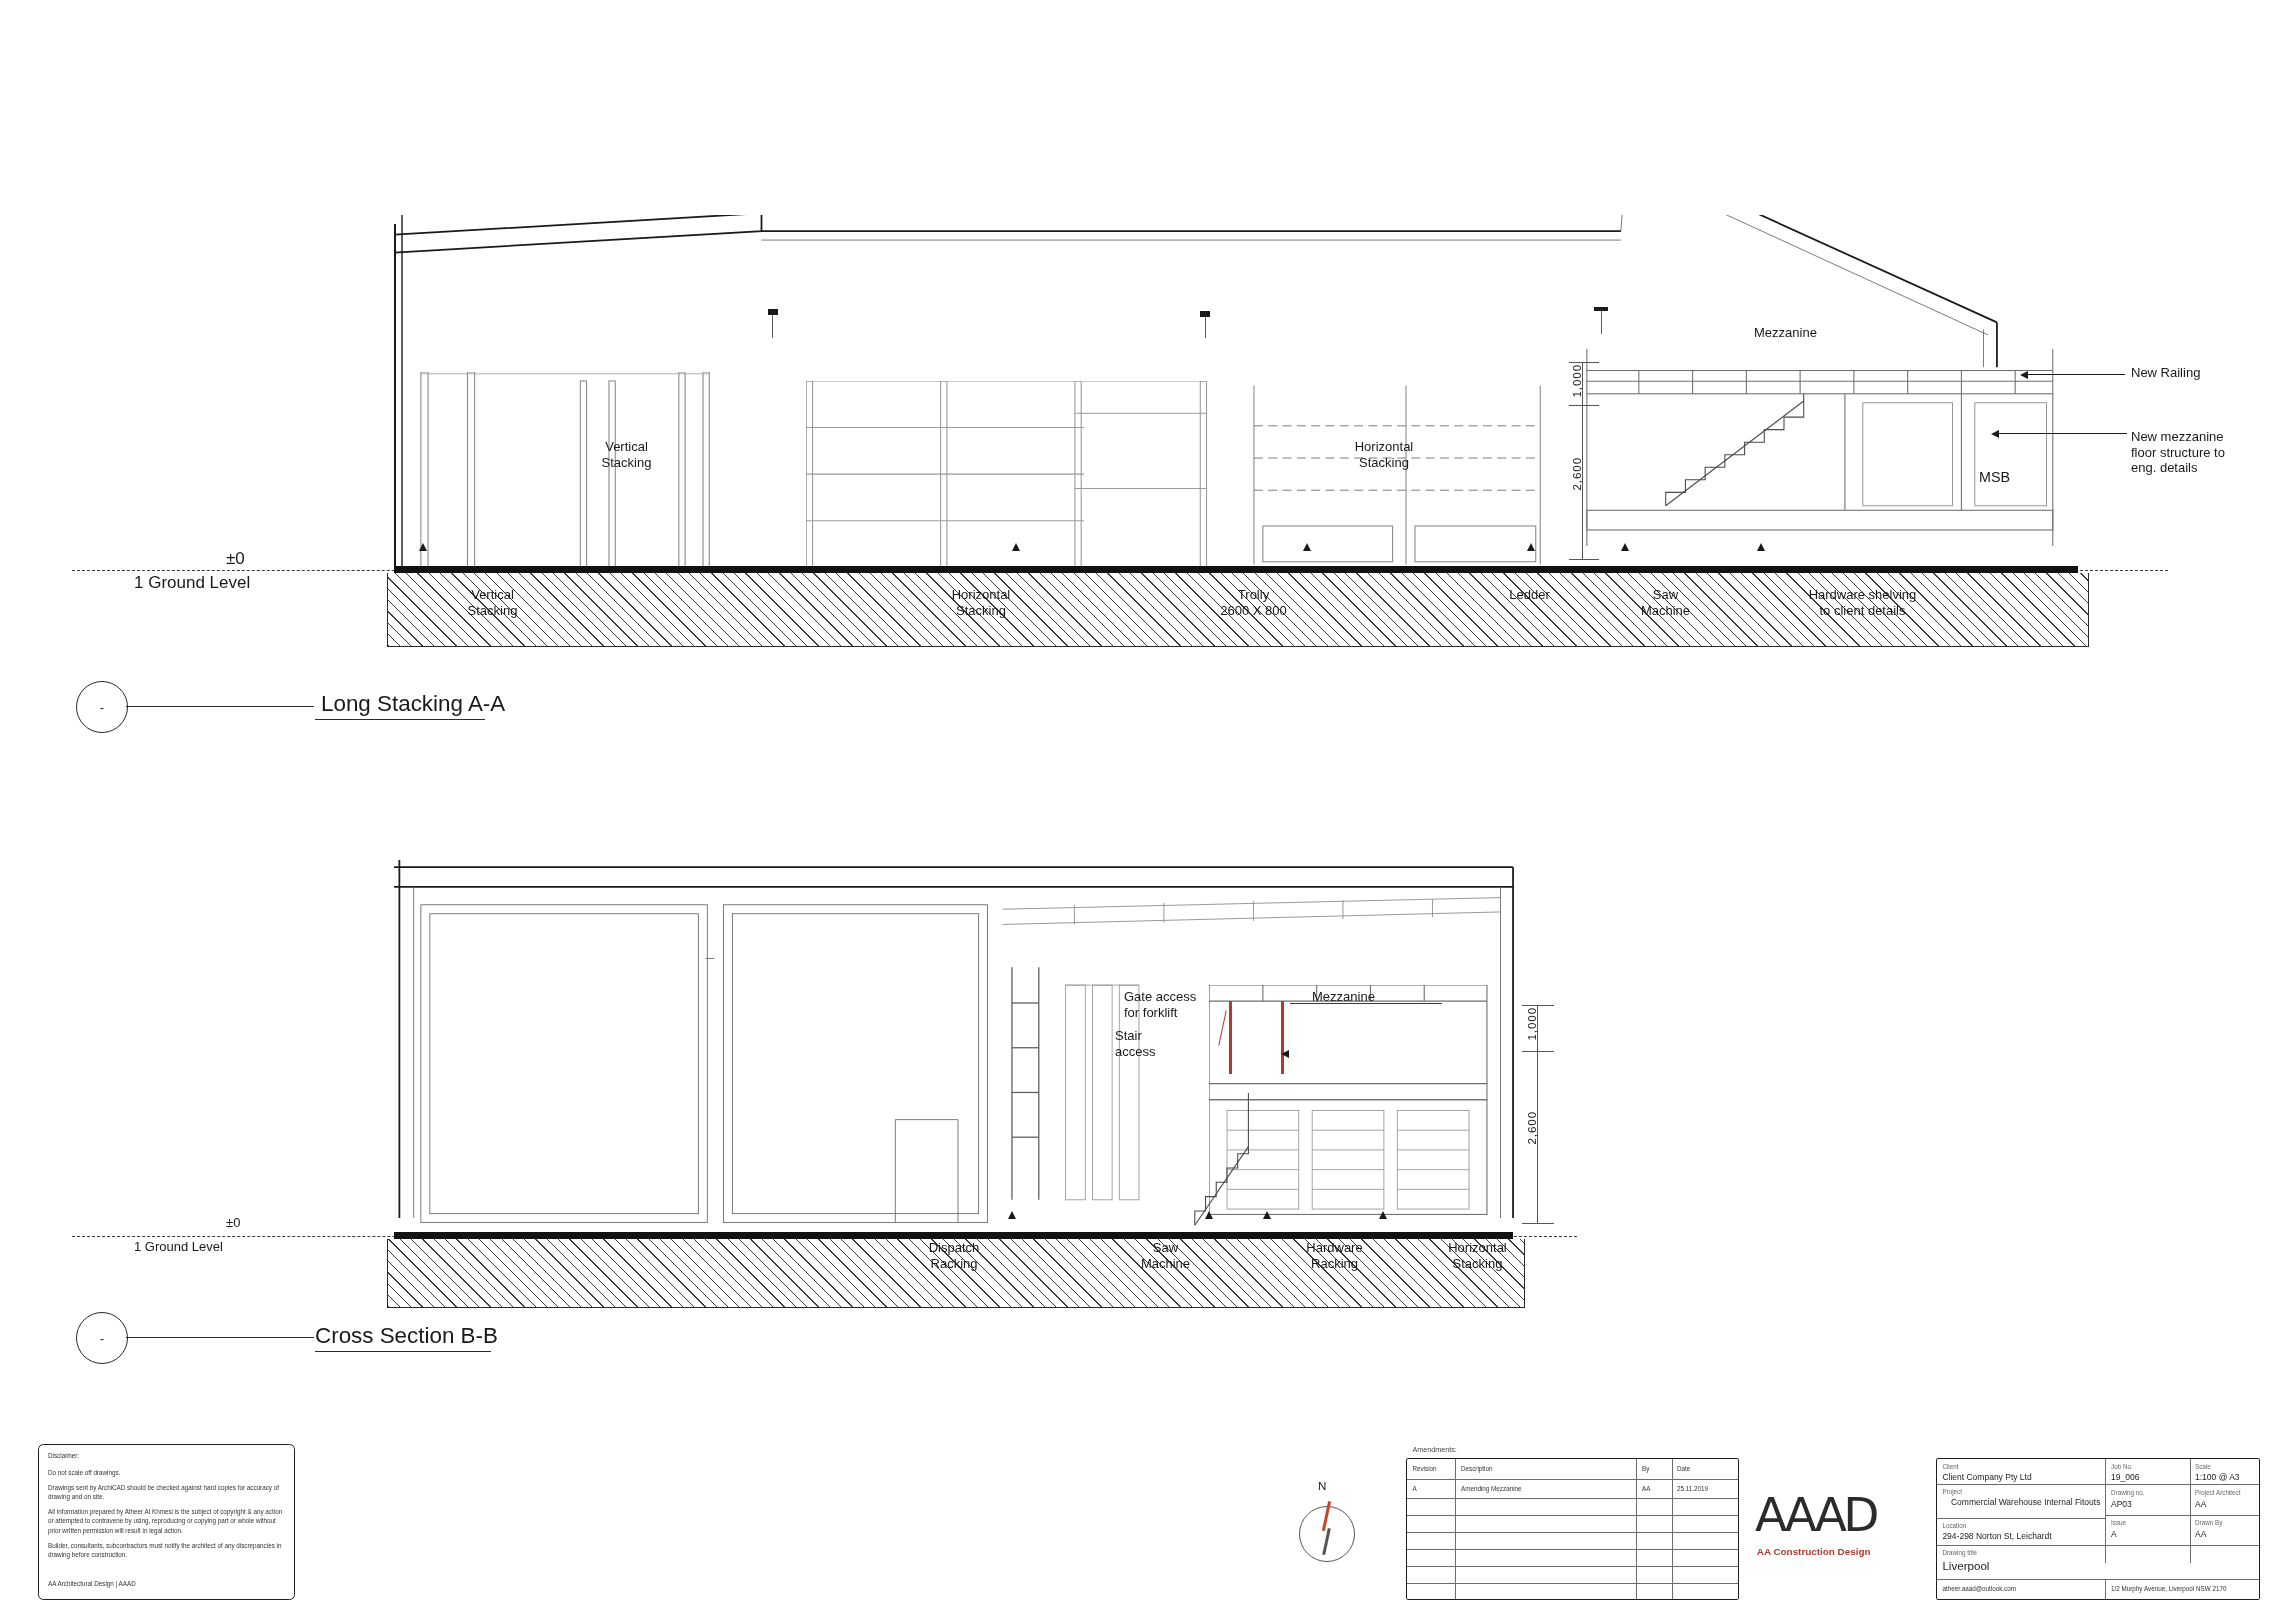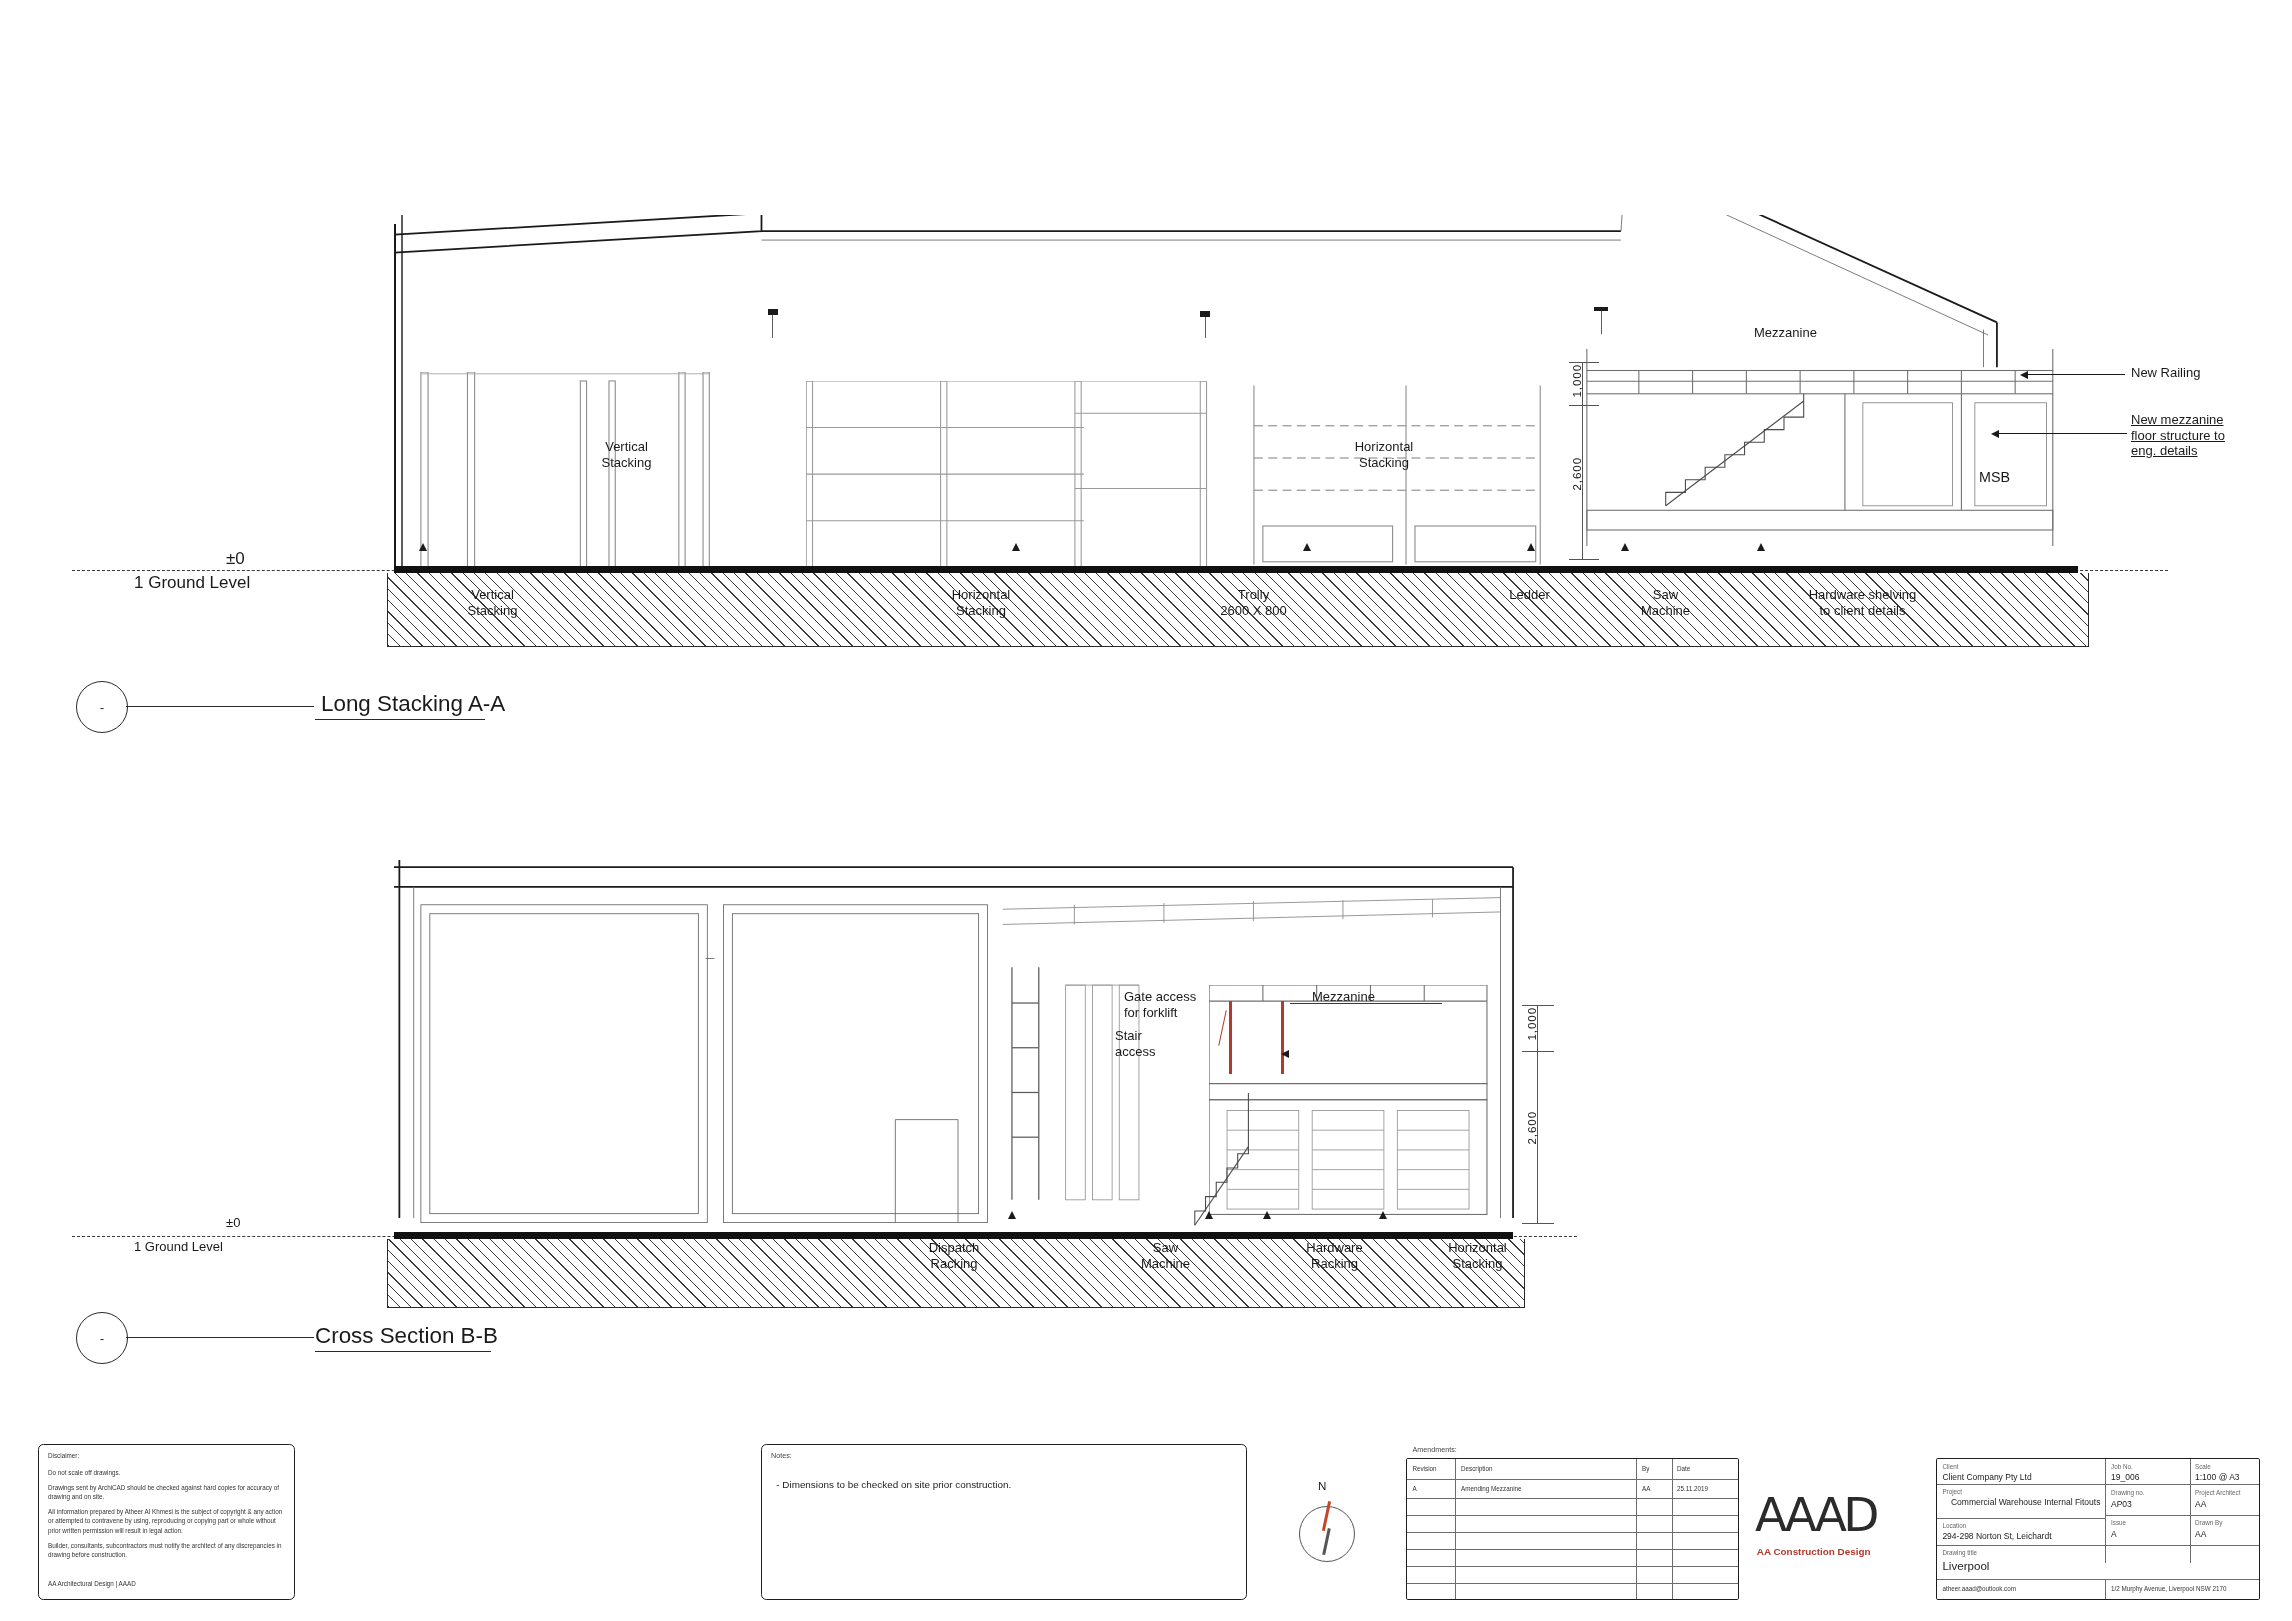--- a/index.html
+++ b/index.html
@@ -171,21 +171,21 @@
 Stacking</div>
     <div class="lbl" style="left:1754px;top:325px;">Mezzanine</div>
     <div class="lbl small" style="left:1979px;top:469px;">MSB</div>
 
     <div class="line" style="left:2026px;top:374px;width:99px;height:0.9px;background:#1a1a1a;"></div>
     <div class="arrowL" style="left:2020px;top:371px;"></div>
     <div class="lbl" style="left:2131px;top:365px;">New Railing</div>
 
     <div class="line" style="left:1997px;top:433px;width:130px;height:0.9px;background:#1a1a1a;"></div>
     <div class="arrowL" style="left:1991px;top:430px;"></div>
-    <div class="lbl" style="left:2131px;top:412px;text-decoration:underline;">New mezzanine
+    <div class="lbl" style="left:2131px;top:429px;">New mezzanine
 floor structure to
 eng. details</div>
 
     <div class="arrowup" style="left:419px;top:543px;"></div>
     <div class="lbl c" style="left:421px;top:587px;width:143px;">Vertical
 Stacking</div>
 
     <div class="arrowup" style="left:1012px;top:543px;"></div>
     <div class="lbl c" style="left:905px;top:587px;width:152px;">Horizontal
 Stacking</div>
@@ -362,24 +362,20 @@
       <div>Drawings sent by ArchiCAD should be checked against hard copies for accuracy of drawing and on site.</div>
       <div style="height:5.4px"></div>
       <div>All information prepared by Atheer Al Khmesi is the subject of copyright &amp; any action or attempted to contravene by using, reproducing or copying part or whole without prior written permission will result in legal action.</div>
       <div style="height:5.4px"></div>
       <div>Builder, consultants, subcontractors must notify the architect of any discrepancies in drawing before construction.</div>
     </div>
     <div class="tiny6" style="position:absolute;left:9px;top:134px;">AA Architectural Design | AAAD</div>
   </div>
 
 
-  <div class="box" style="left:761px;top:1444px;width:484px;height:154px;">
-    <div class="hdr" style="position:absolute;left:9px;top:6.3px;">Notes:</div>
-    <div class="tiny" style="position:absolute;left:14.3px;top:33px;font-size:9.9px;">- Dimensions to be checked on site prior construction.</div>
-  </div>
 
   <div>
     <div class="compass" style="left:1299px;top:1506px;"></div>
     <div class="needle" style="left:1325px;top:1501px;height:30px;transform:rotate(12deg);"></div>
     <div class="needle2" style="left:1325px;top:1528px;height:27px;transform:rotate(12deg);"></div>
     <div class="tiny" style="position:absolute;left:1318px;top:1478px;font-size:11.6px;">N</div>
   </div>
 
   <div class="box sq" style="left:1406px;top:1458px;width:331px;height:140px;">
     <div class="hdr" style="position:absolute;left:5.4px;top:-14.3px;">Amendments:</div>

